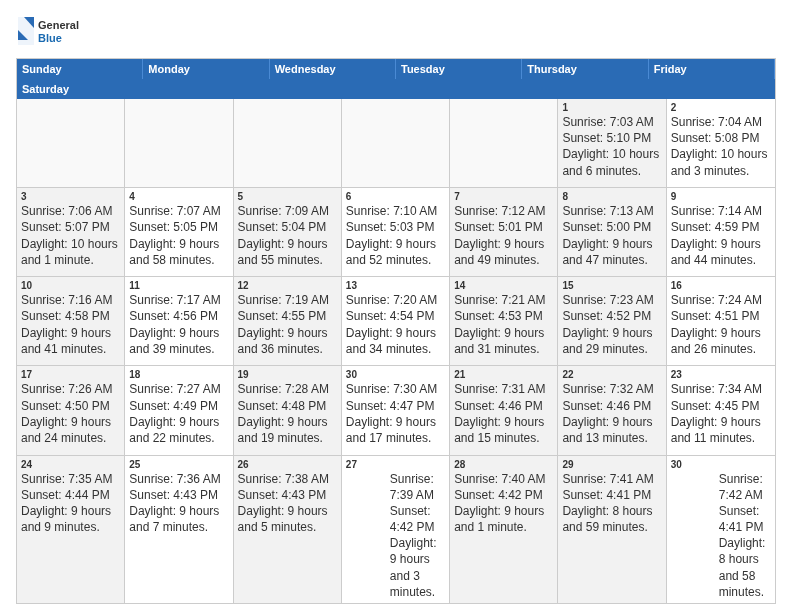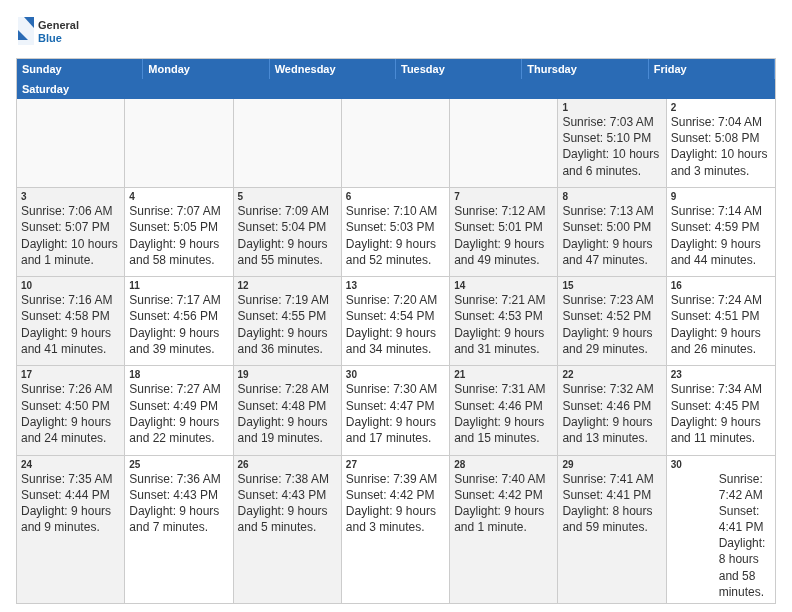--- a/index.html
+++ b/index.html
@@ -315,21 +315,21 @@
           </div>
           <div class="cal-cell shaded">
             <span class="day-num">26</span>
             <div class="cell-text" style="white-space: pre-line;">Sunrise: 7:38 AM
 Sunset: 4:43 PM
 Daylight: 9 hours
 and 5 minutes.</div>
           </div>
           <div class="cal-cell">
             <span class="day-num">27</span>
-            <div class="cell-text" style="white-space: pre-line;">Sunrise: 7:39 AM
+            <div class="cell-text" style="white-space: pre-line; margin-left: 44px;">Sunrise: 7:39 AM
 Sunset: 4:42 PM
 Daylight: 9 hours
 and 3 minutes.</div>
           </div>
           <div class="cal-cell shaded">
             <span class="day-num">28</span>
             <div class="cell-text" style="white-space: pre-line;">Sunrise: 7:40 AM
 Sunset: 4:42 PM
 Daylight: 9 hours
 and 1 minute.</div>

